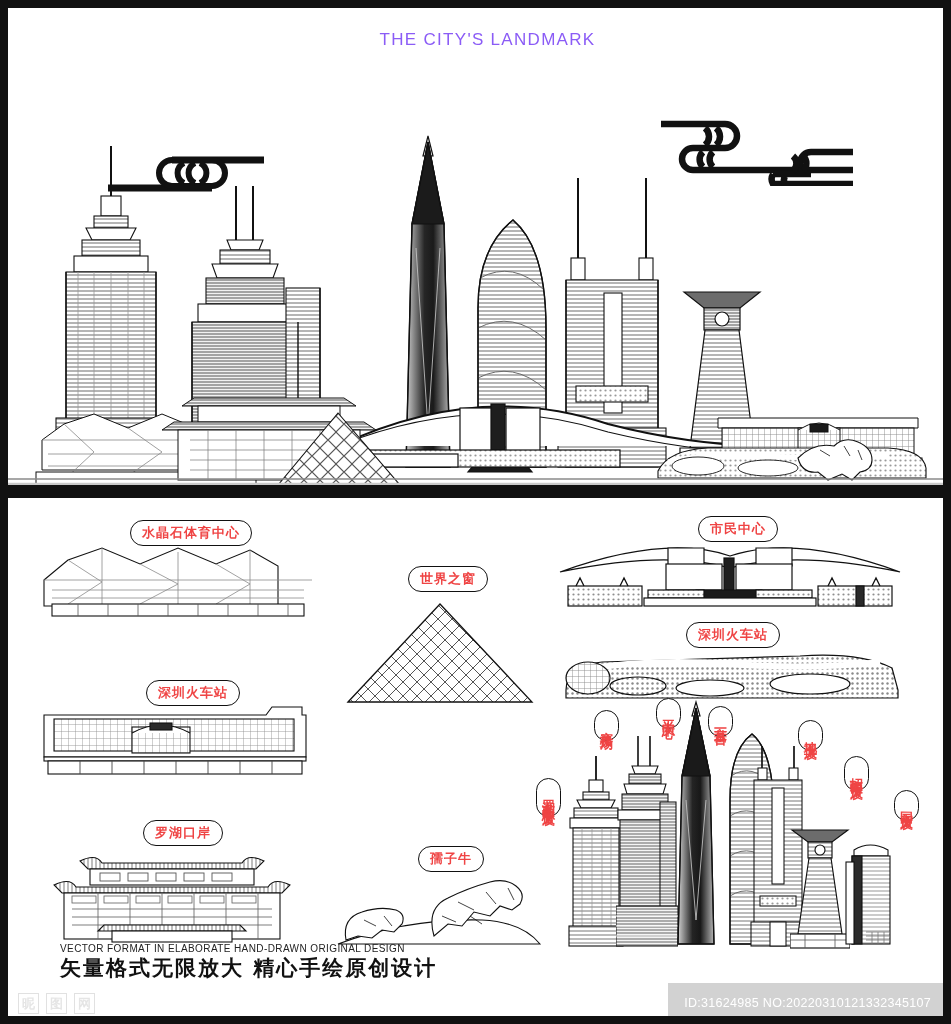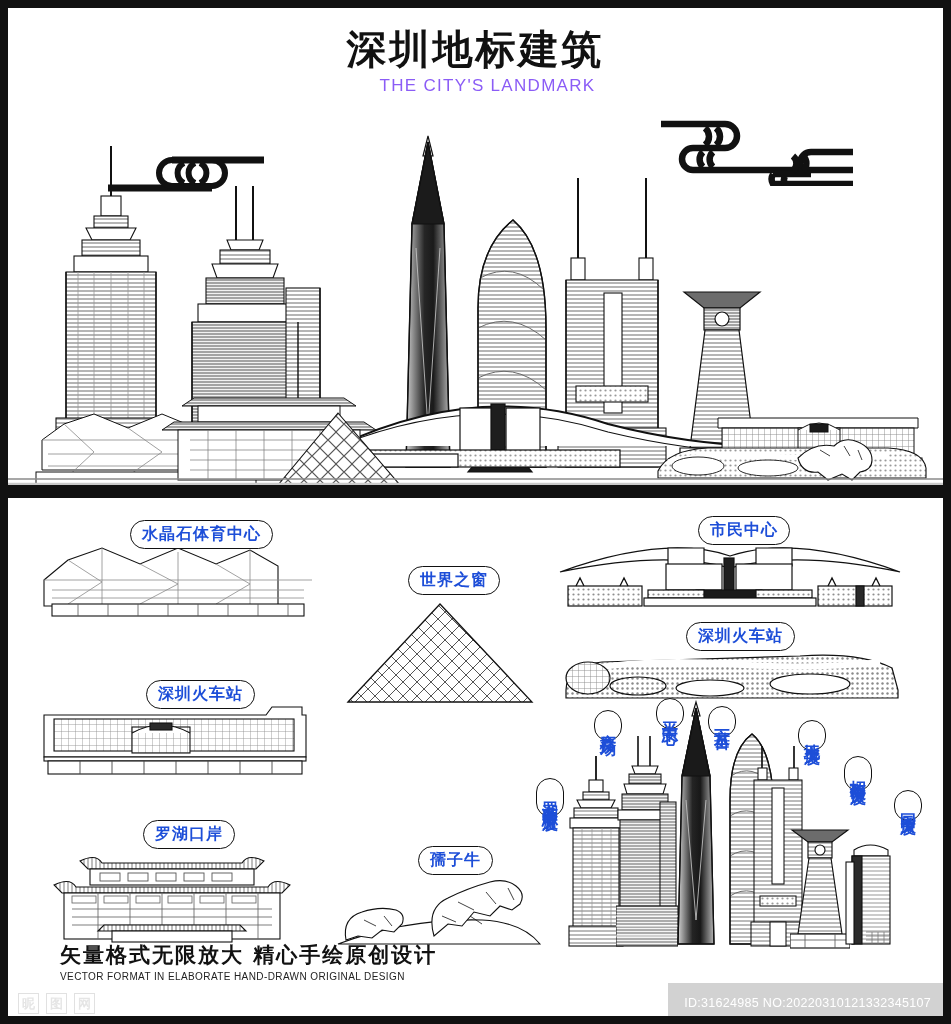--- a/index.html
+++ b/index.html
@@ -48,24 +48,24 @@
   
   .item { position: absolute; }
   .item svg { display: block; }
 
   
   .pill {
     position: absolute;
     border: 1.4px solid #111;
     border-radius: 999px;
     background: #fff;
-    color: #1d4ed8;
+    color: #ef4444;
     font-family: "DejaVu Sans", "Liberation Sans", sans-serif;
     font-weight: 700;
-    font-size: 16px;
+    font-size: 13px;
     line-height: 1;
     padding: 5px 11px 6px;
     white-space: nowrap;
     letter-spacing: 1px;
     z-index: 5;
   }
   .pill.vert {
     writing-mode: vertical-rl;
     text-orientation: upright;
     padding: 10px 5px 11px;
@@ -115,21 +115,20 @@
   }
 </style>
 </head>
 <body>
 
 <div id="page">
 
   <div id="panel-top" class="panel">
 
     <div id="header">
-      <div id="title-cn">深圳地标建筑</div>
       <div id="title-en">THE CITY'S LANDMARK</div>
     </div>
 
     <div class="cloud" id="cloud-left">
       <svg width="170" height="48" viewBox="0 0 170 48">
         <g fill="none" stroke="#111" stroke-width="7" stroke-linecap="butt">
           <path d="M8 40 H112"></path>
           <path d="M164 12 H72"></path>
         </g>
         <g fill="none" stroke="#111" stroke-width="6">
@@ -646,22 +645,22 @@
           <rect x="2" y="22" width="8" height="82" fill="#fff"></rect>
           <g stroke="#777" stroke-width="0.8" fill="none">
             <path d="M22 92 h24 M22 96 h24 M22 100 h24"></path>
             <path d="M28 92 V104 M34 92 V104 M40 92 V104"></path>
           </g>
         </g>
       </svg>
     </div>
 
     <div id="footer">
+      <div id="footer-en">VECTOR FORMAT IN ELABORATE HAND-DRAWN ORIGINAL DESIGN</div>
       <div id="footer-cn">矢量格式无限放大  精心手绘原创设计</div>
-      <div id="footer-en">VECTOR FORMAT IN ELABORATE HAND-DRAWN ORIGINAL DESIGN</div>
     </div>
 
     <div id="watermark">
       <div class="wm-box">昵</div>
       <div class="wm-box">图</div>
       <div class="wm-box">网</div>
     </div>
   </div>
 
   <div id="id-bar">ID:31624985 NO:20220310121332345107</div>

